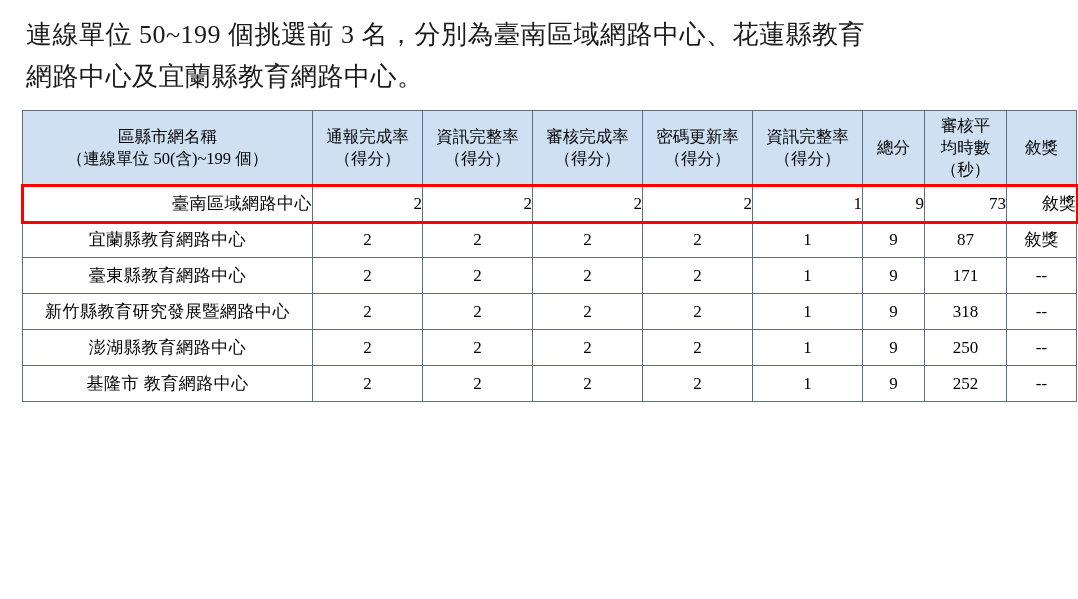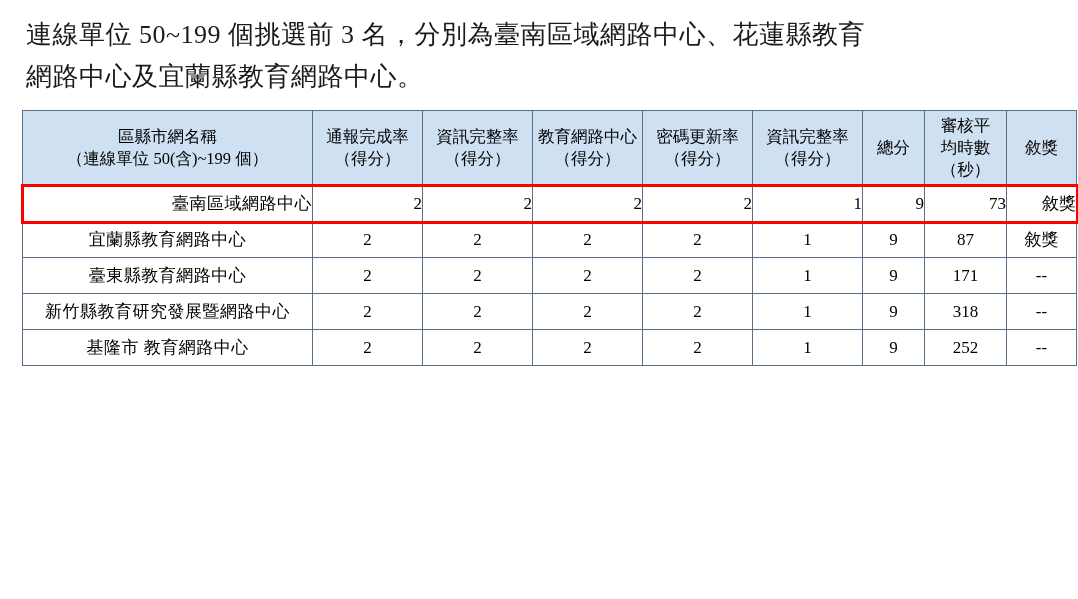--- a/index.html
+++ b/index.html
@@ -114,21 +114,21 @@
           </th>
           <th>
             <span class="l1">通報完成率</span>
             <span class="l2">（得分）</span>
           </th>
           <th>
             <span class="l1">資訊完整率</span>
             <span class="l2">（得分）</span>
           </th>
           <th>
-            <span class="l1">教育網路中心</span>
+            <span class="l1">審核完成率</span>
             <span class="l2">（得分）</span>
           </th>
           <th>
             <span class="l1">密碼更新率</span>
             <span class="l2">（得分）</span>
           </th>
           <th>
             <span class="l1">資訊完整率</span>
             <span class="l2">（得分）</span>
           </th>
@@ -184,20 +184,31 @@
             <td>2</td>
             <td>2</td>
             <td>2</td>
             <td>2</td>
             <td>1</td>
             <td>9</td>
             <td>318</td>
             <td>--</td>
           </tr>
           <tr>
+            <td class="name">澎湖縣教育網路中心</td>
+            <td>2</td>
+            <td>2</td>
+            <td>2</td>
+            <td>2</td>
+            <td>1</td>
+            <td>9</td>
+            <td>250</td>
+            <td>--</td>
+          </tr>
+          <tr>
             <td class="name">基隆市 教育網路中心</td>
             <td>2</td>
             <td>2</td>
             <td>2</td>
             <td>2</td>
             <td>1</td>
             <td>9</td>
             <td>252</td>
             <td>--</td>
           </tr>

